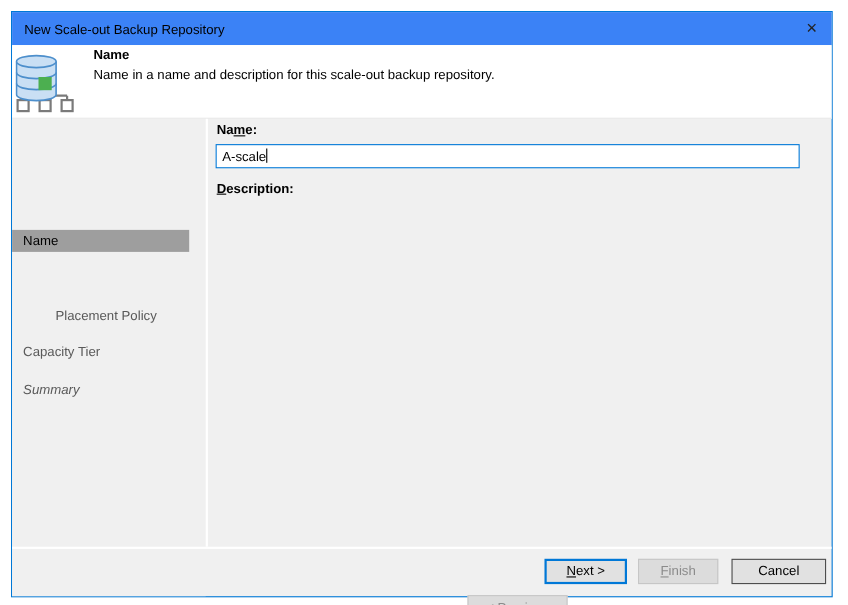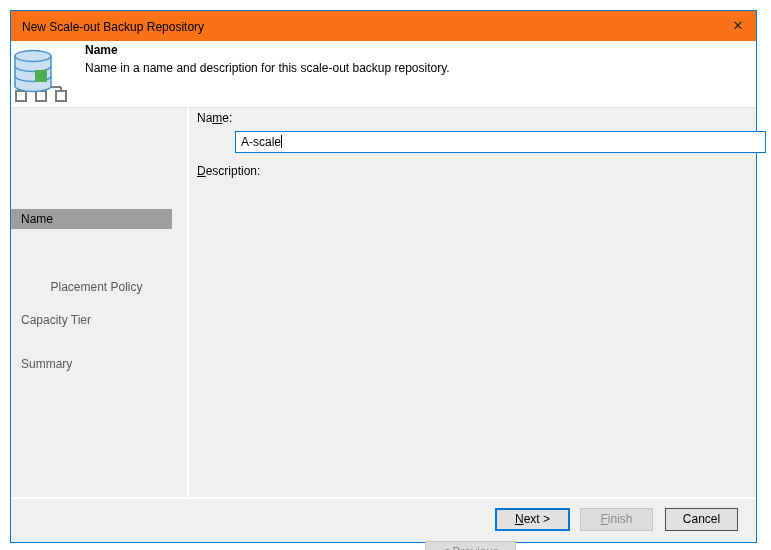--- a/index.html
+++ b/index.html
@@ -13,21 +13,21 @@
   }
   .dialog {
     position: absolute; left: 10px; top: 10px;
     width: 747px; height: 533px;
     border: 1px solid #0078D7;
     background: #F0F0F0;
   }
   
   .titlebar {
     position: absolute; left: 0; top: 0; right: 0; height: 30px;
-    background: #f97316;
+    background: #3b82f6;
   }
   .window-title { position: absolute; left: 11px; top: 9px; white-space: nowrap; }
   .close-btn {
     position: absolute; right: 7px; top: 5px;
     width: 22px; height: 20px;
     text-align: center; line-height: 20px;
     font-size: 13px; color: #222; cursor: default;
   }
   
   .header {
@@ -50,29 +50,29 @@
   .step {
     position: absolute; left: 0; width: 161px; height: 20px;
     line-height: 20px; padding-left: 10px;
     color: #595959; cursor: default; white-space: nowrap;
   }
   .step.selected { background: #9E9E9E; color: #000; }
   .step-0 { top: 101px; }
   .step-1 { top: 136px; }
   .step-2 { top: 169px; text-align: center; }
   .step-3 { top: 202px; }
-  .step-4 { top: 246px; }
+  .step-4 { top: 236px; font-style: italic; }
   
-  .field-label { position: absolute; left: 186px; white-space: nowrap; }
+  .field-label { position: absolute; left: 186px; white-space: nowrap; font-weight: bold; }
   .label-name { top: 100px; }
   .label-desc { top: 153px; }
   .input-name {
     position: absolute; left: 185px; top: 120px; width: 531px; height: 22px;
     background: #fff; border: 1px solid #0078D7;
-    line-height: 20px; padding-left: 5px; white-space: nowrap; overflow: hidden; margin-left: 39px;
+    line-height: 20px; padding-left: 5px; white-space: nowrap; overflow: hidden;
   }
   .caret {
     display: inline-block; width: 1px; height: 13px;
     background: #000; vertical-align: -2px; margin-left: 0px;
   }
   .textarea-desc {
     position: absolute; left: 185px; top: 170px; width: 549px; height: 115px;
     background: #fff; border: 1px solid #787878;
     padding: 6px 8px; line-height: 15px; overflow: hidden;
   }
@@ -82,21 +82,21 @@
     background: #FFFFFF;
   }
   .btn {
     position: absolute; top: 497px; height: 23px;
     text-align: center; line-height: 21px;
     font-size: 12px; cursor: default; white-space: nowrap;
   }
   .btn-prev   { left: 414px; width: 91px; margin-top: 33px; }
   .btn-next   { left: 484px; width: 75px; background: #E1E1E1; border: 2px solid #0078D7; line-height: 19px; color: #000; }
   .btn-finish { left: 569px; width: 73px; }
-  .btn-cancel { left: 654px; width: 73px; background: #E1E1E1; border: 1px solid #4E4E4E; color: #000; }
+  .btn-cancel { left: 654px; width: 86px; background: #E1E1E1; border: 1px solid #4E4E4E; color: #000; }
   .btn.disabled { background: #DCDCDC; border: 1px solid #C6C6C6; color: #8B8B8B; }
   u { text-decoration: underline; }
 </style>
 </head>
 <body>
 
 <div class="dialog">
 
   <div class="titlebar">
     <span class="window-title">New Scale-out Backup Repository</span>

